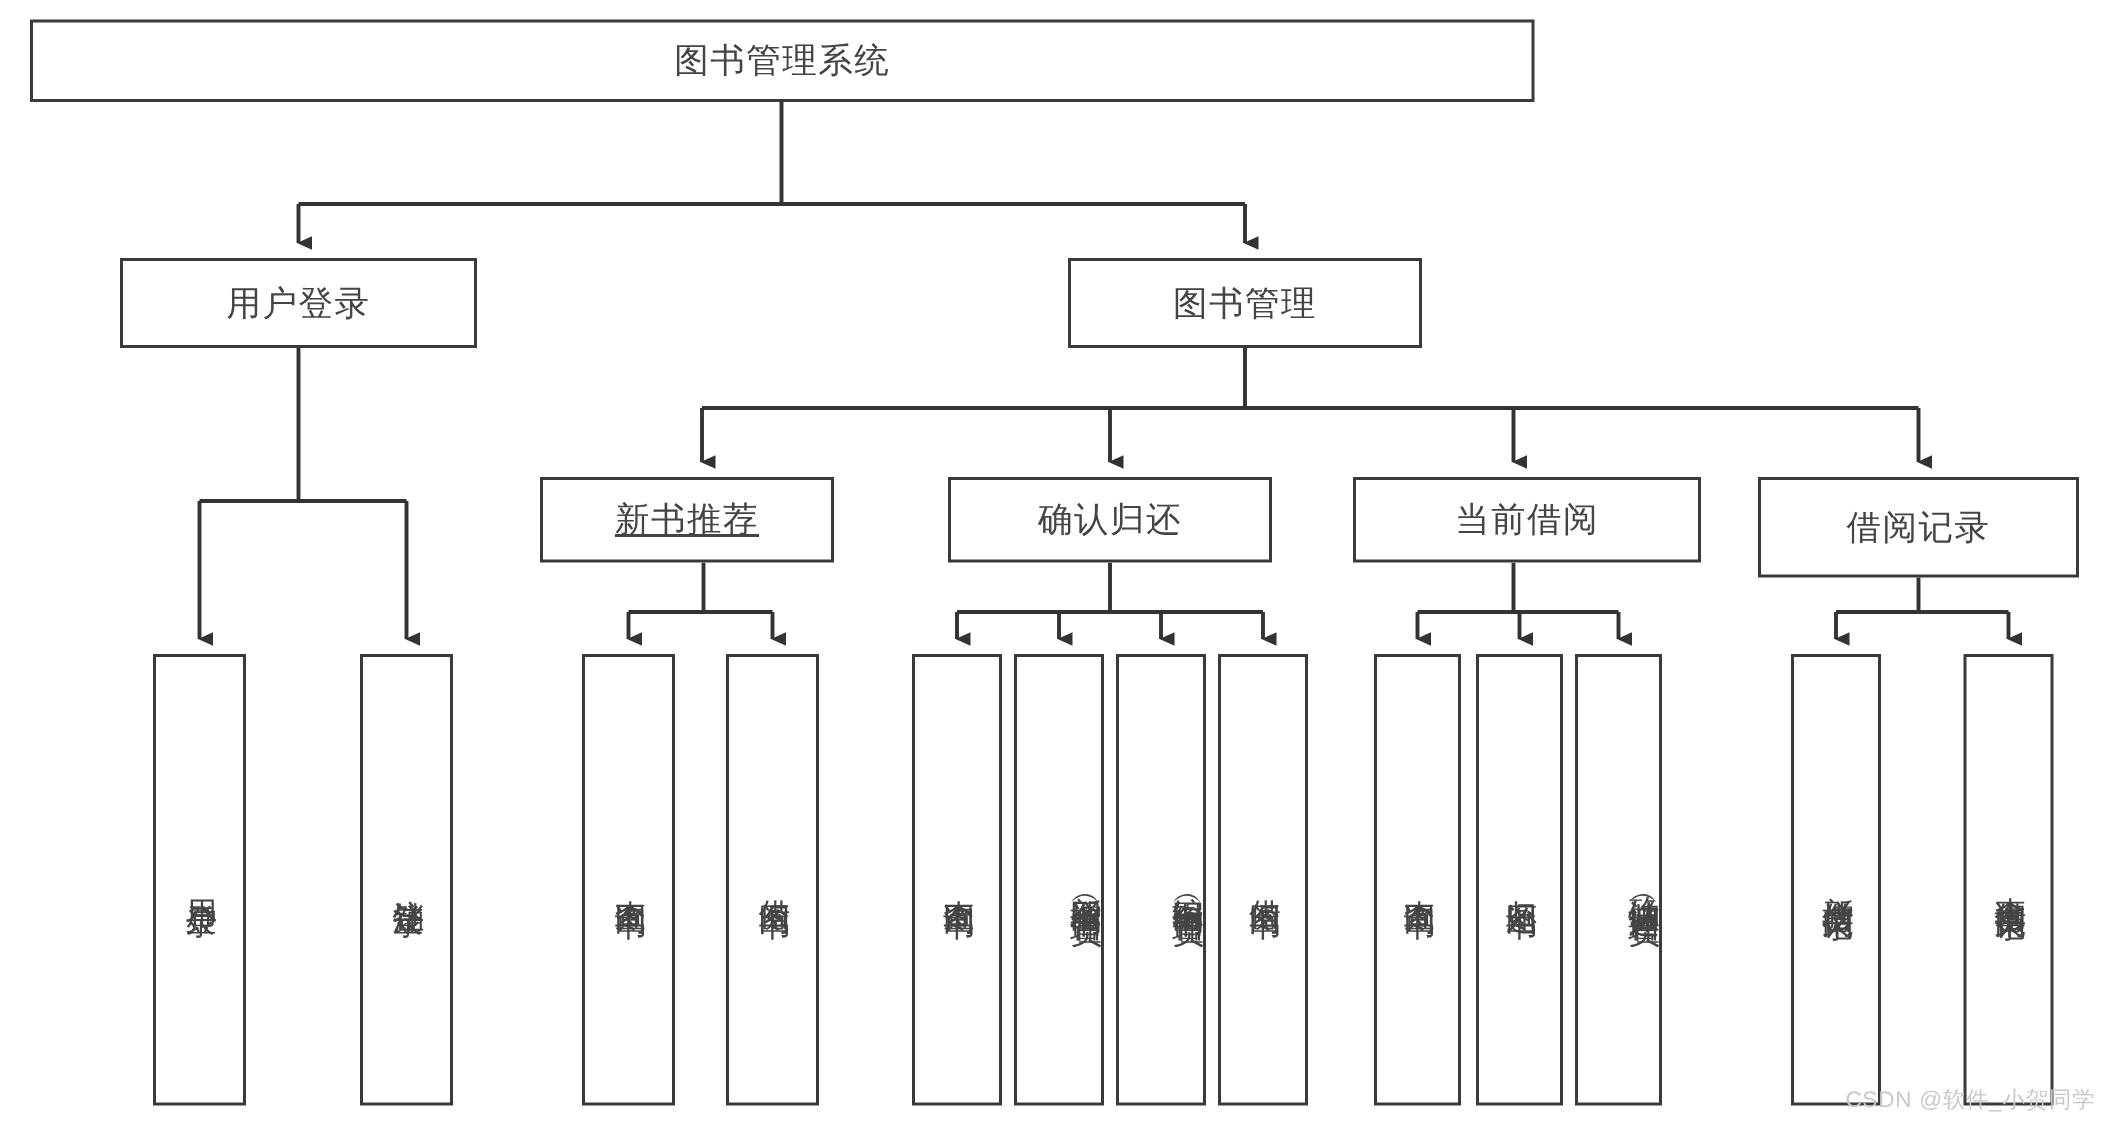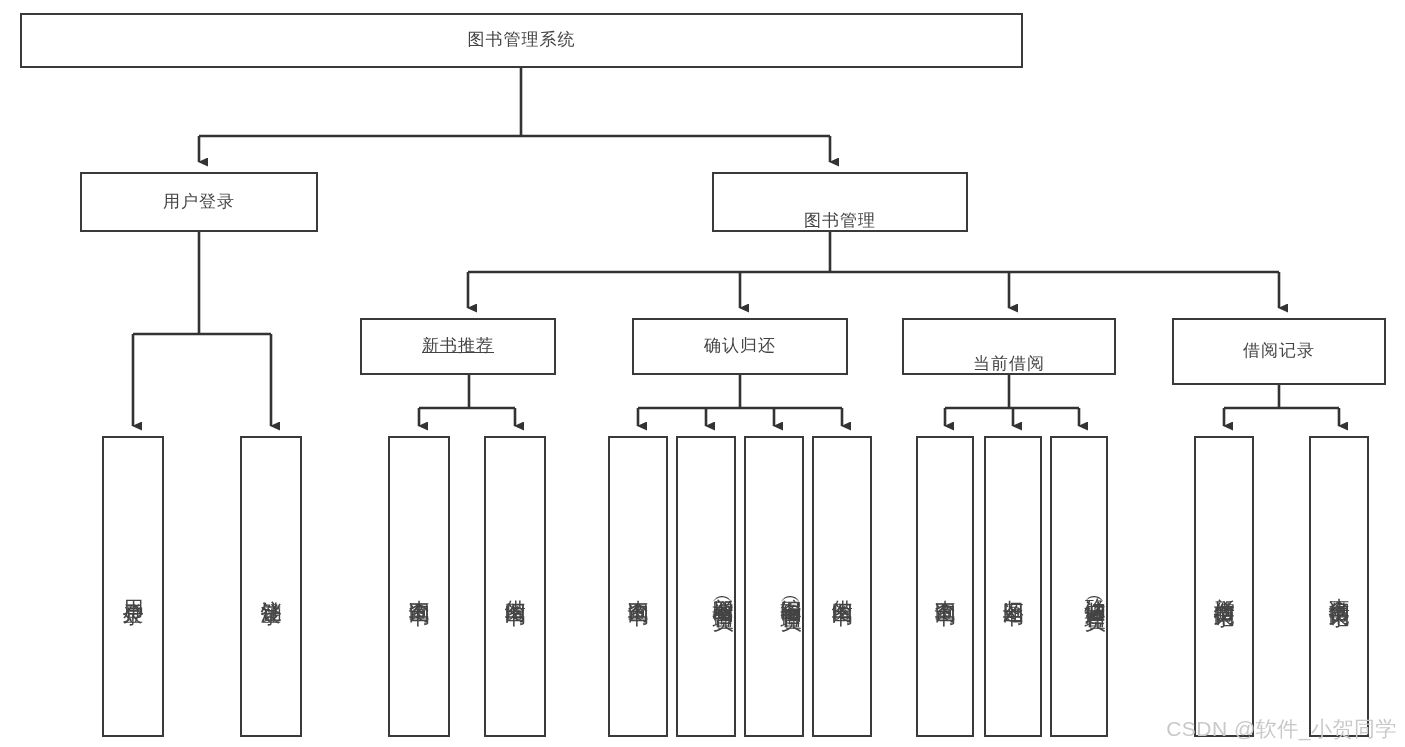--- a/index.html
+++ b/index.html
@@ -28,21 +28,21 @@
     position: absolute;
     box-sizing: border-box;
     border: 2.5px solid #3a3a3a;
     background: #ffffff;
     display: flex;
     align-items: center;
     justify-content: center;
     color: #444444;
   }
   .node-box.horizontal {
-    font-size: 17px;
+    font-size: 23px;
     letter-spacing: 1px;
   }
   .node-box.vertical {
     writing-mode: vertical-rl;
     text-orientation: upright;
     font-size: 21px;
     letter-spacing: 2px;
     align-items: flex-start;
     justify-content: center;
     padding-top: 6px;
@@ -52,21 +52,21 @@
     padding-top: 0;
   }
   .node-label {
     line-height: 1.08;
     white-space: nowrap;
   }
   #watermark {
     position: absolute;
     right: 8px;
     bottom: 4px;
-    font-size: 21px;
+    font-size: 15px;
     color: #c9c9c9;
     letter-spacing: 0.5px;
     white-space: nowrap;
   }
 </style>
 </head>
 <body>
 
 <div id="canvas">
 
@@ -121,33 +121,33 @@
   </svg>
 
   <div class="node-box horizontal" style="left:20px; top:13px; width:1003px; height:55px;">
     <span class="node-label">图书管理系统</span>
   </div>
 
   <div class="node-box horizontal" style="left:80px; top:172px; width:238px; height:60px;">
     <span class="node-label">用户登录</span>
   </div>
 
-  <div class="node-box horizontal" style="left:712px; top:172px; width:256px; height:60px;align-items:flex-end;">
+  <div class="node-box horizontal" style="left:712px; top:172px; width:236px; height:60px;">
     <span class="node-label">图书管理</span>
   </div>
 
   <div class="node-box horizontal" style="left:360px; top:318px; width:196px; height:57px;text-decoration:underline;">
     <span class="node-label">新书推荐</span>
   </div>
 
   <div class="node-box horizontal" style="left:632px; top:318px; width:216px; height:57px;">
     <span class="node-label">确认归还</span>
   </div>
 
-  <div class="node-box horizontal" style="left:902px; top:318px; width:214px; height:57px;align-items:flex-end;">
+  <div class="node-box horizontal" style="left:902px; top:318px; width:232px; height:57px;">
     <span class="node-label">当前借阅</span>
   </div>
 
   <div class="node-box horizontal" style="left:1172px; top:318px; width:214px; height:67px;">
     <span class="node-label">借阅记录</span>
   </div>
 
   <div class="node-box vertical center-v" style="left:102px; top:436px; width:62px; height:301px;">
     <span class="node-label">用户登录</span>
   </div>

